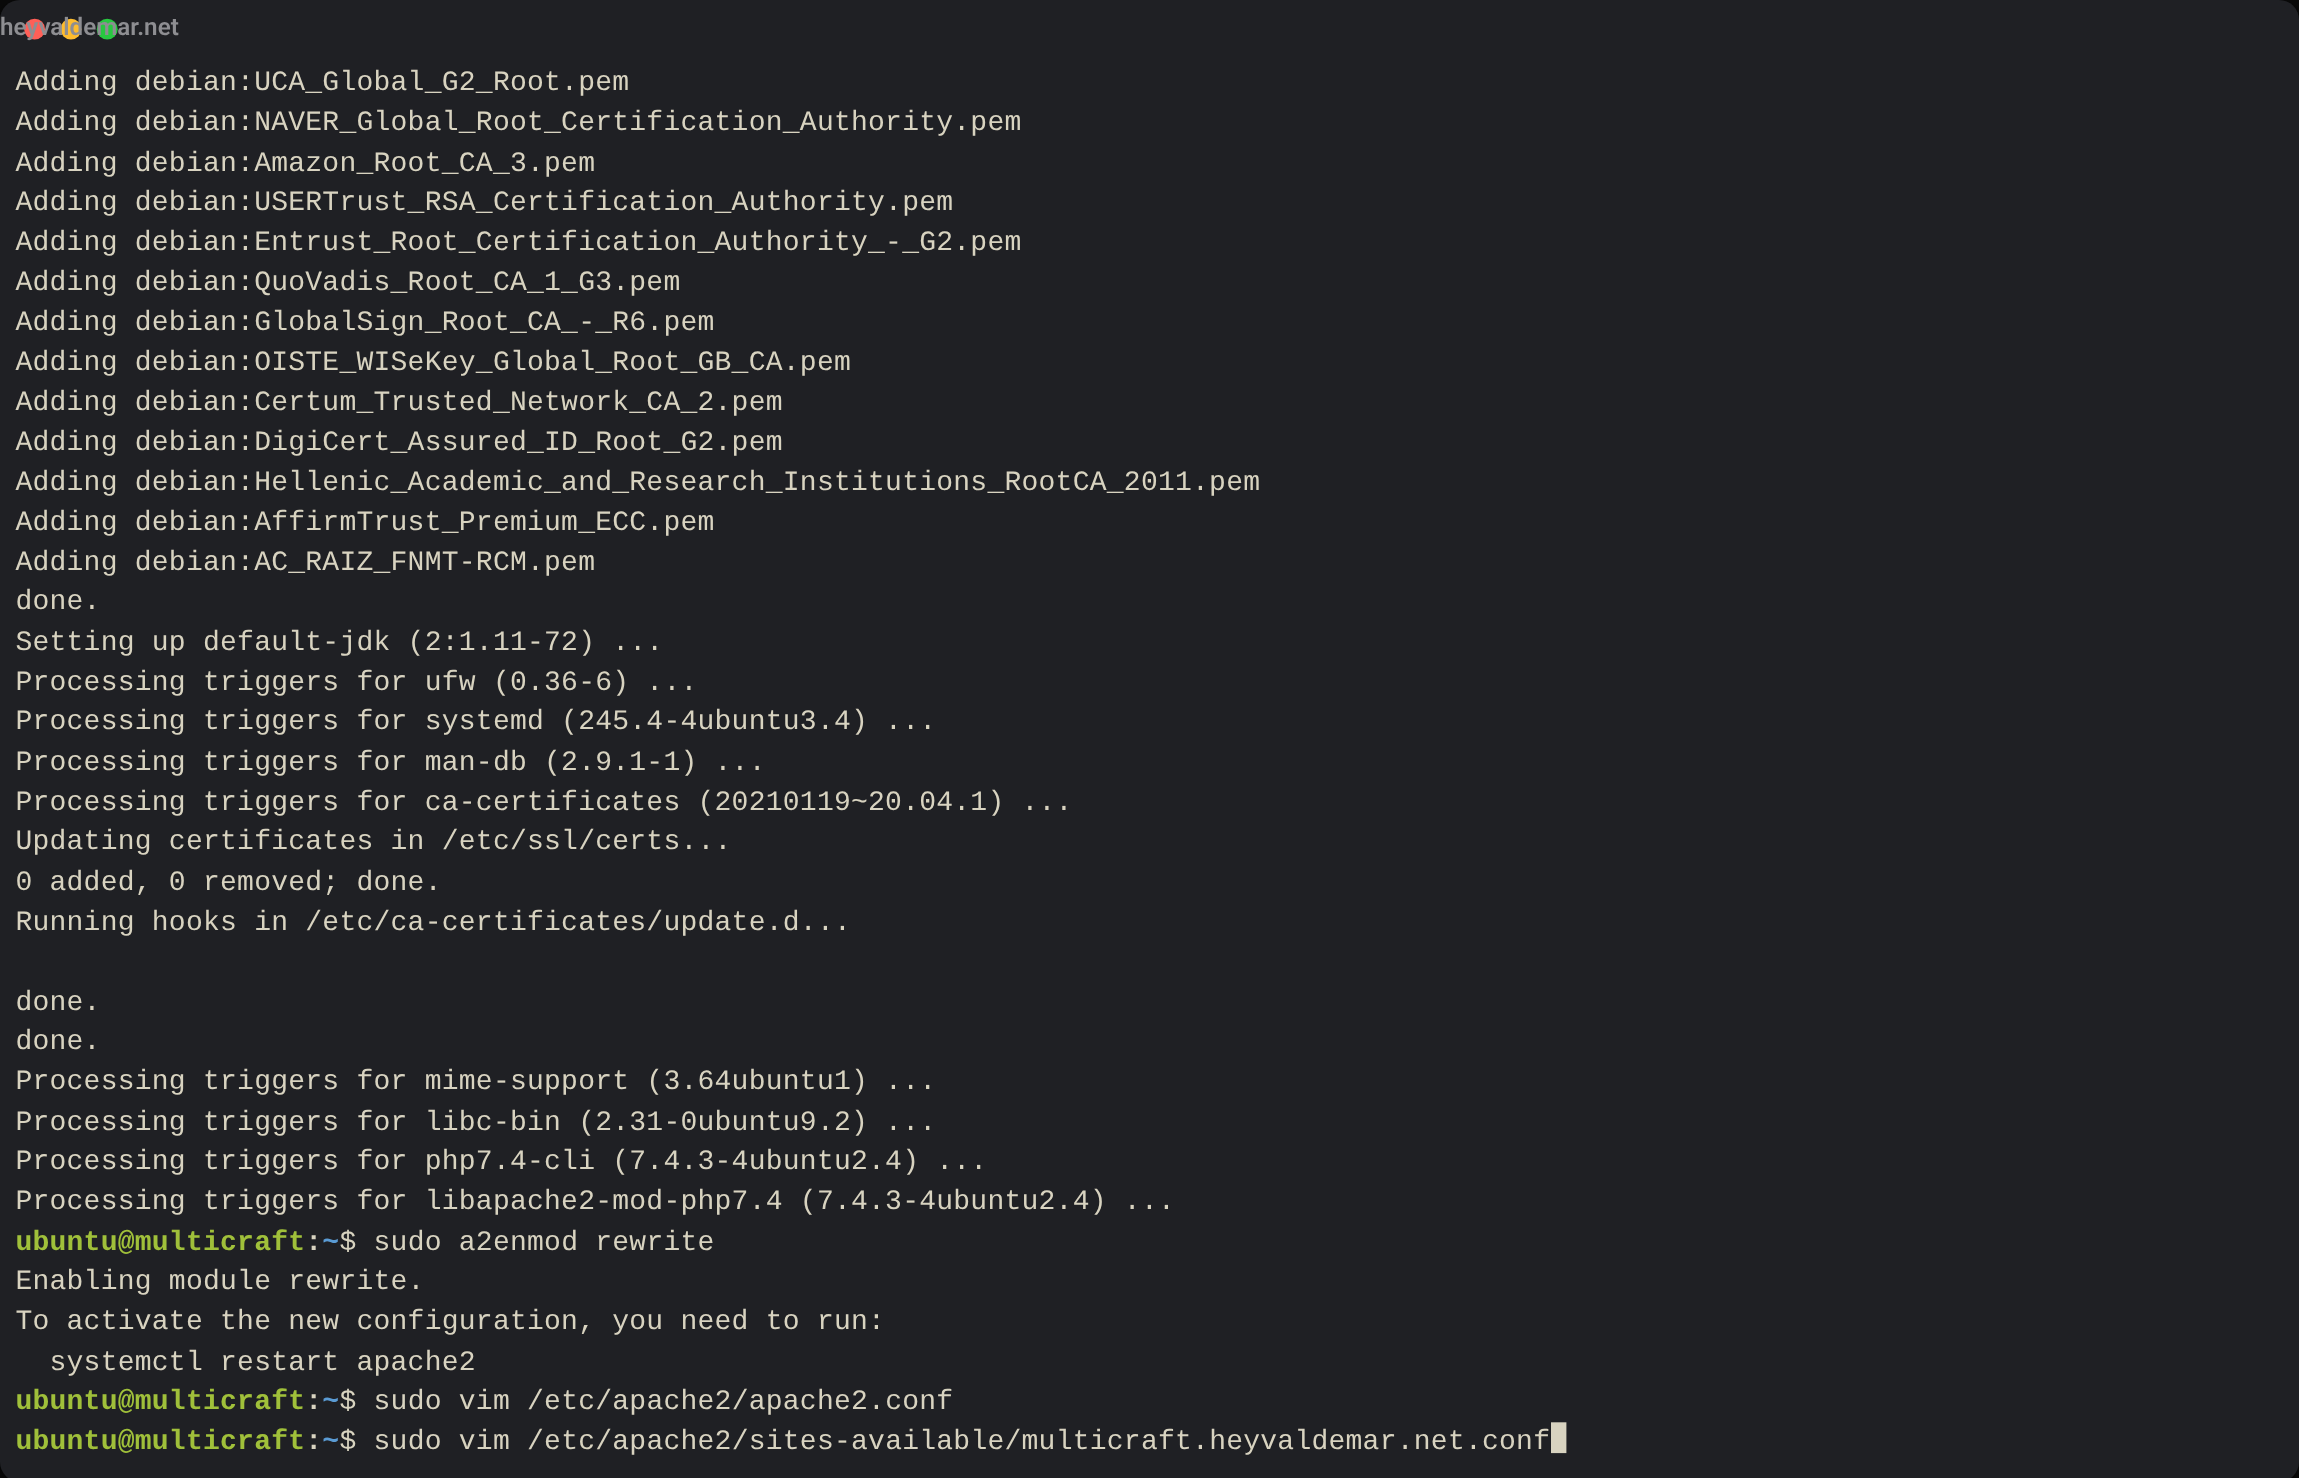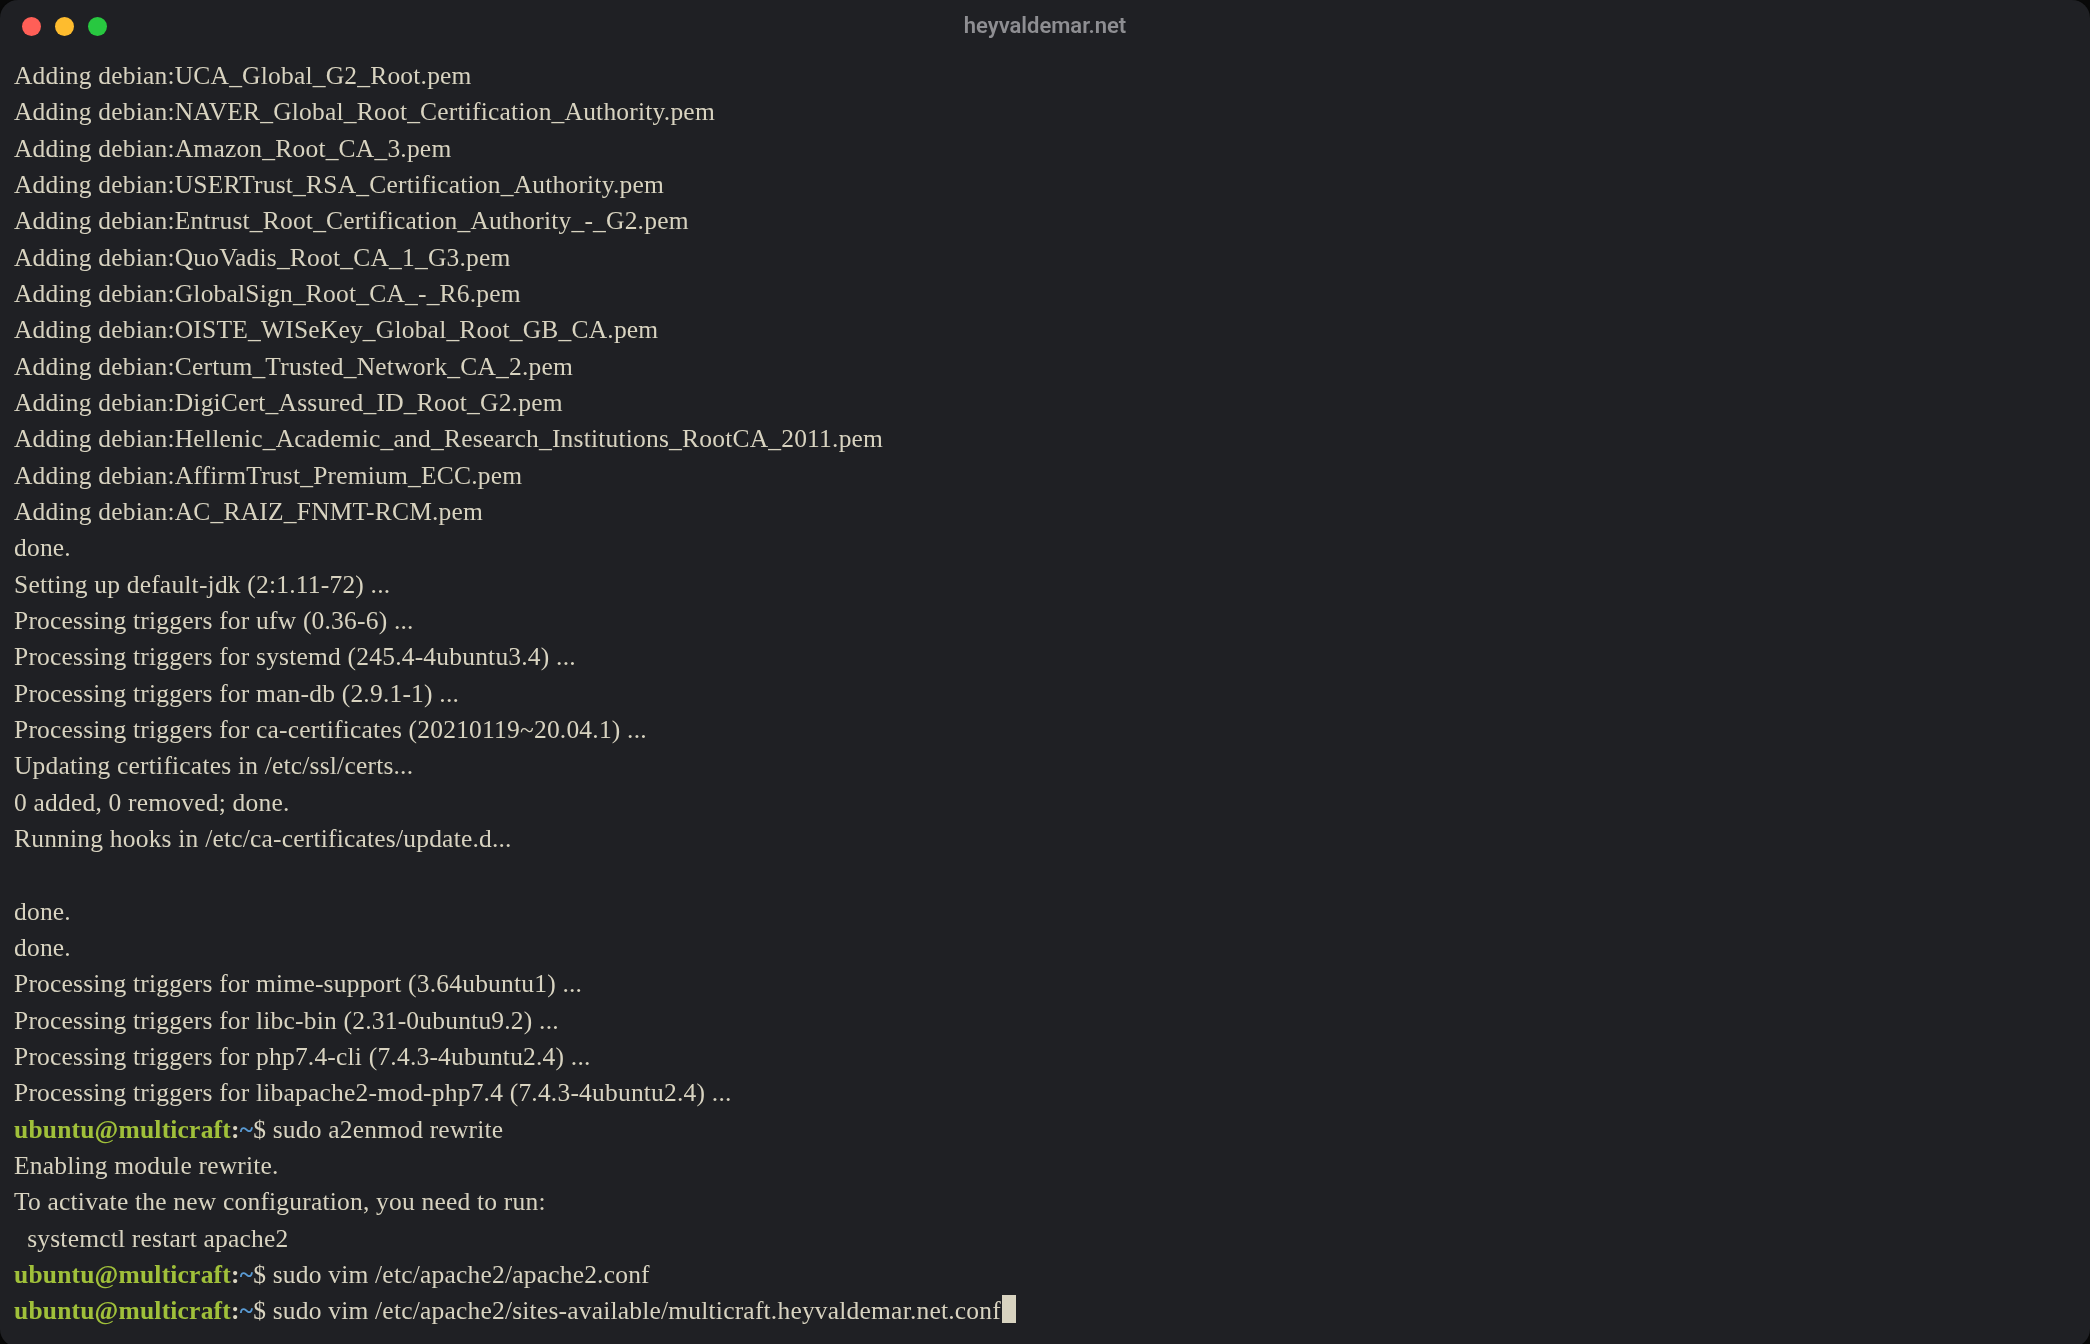--- a/index.html
+++ b/index.html
@@ -41,34 +41,34 @@
     gap:14px;
     align-items:center;
   }
   .dot{
     width:19px;height:19px;border-radius:50%;
   }
   .dot.red{background:var(--red);}
   .dot.yellow{background:var(--yellow);}
   .dot.green{background:var(--green);}
   .wtitle{
-    position:absolute;left:0;right:0;text-align:center;
+    position:absolute;left:0;right:0;
     color:var(--title);
     font:600 22px/1 -apple-system,BlinkMacSystemFont,"Segoe UI",Roboto,Helvetica,Arial,sans-serif;
     pointer-events:none;
   }
   .term{
     padding:6px 14px 18px 14px;
     color:var(--txt);
     font-size:25.5px;
     line-height:1.425;
     white-space:pre;
     letter-spacing:0.2px;
   }
-  .line{white-space:pre;font-family:Liberation Serif, serif;}
+  .line{white-space:pre;}
   .prompt .userhost{color:var(--accent);font-weight:700;}
   .prompt .sep{color:var(--txt);font-weight:700;}
   .prompt .path{color:#5a9bd4;font-weight:700;}
   .prompt .dollar{color:var(--txt);}
   .prompt .cmd{color:var(--txt);}
   .cursor{
     display:inline-block;width:14px;height:28px;background:var(--cursor);
     vertical-align:-4px;margin-left:1px;
   }
 </style>

